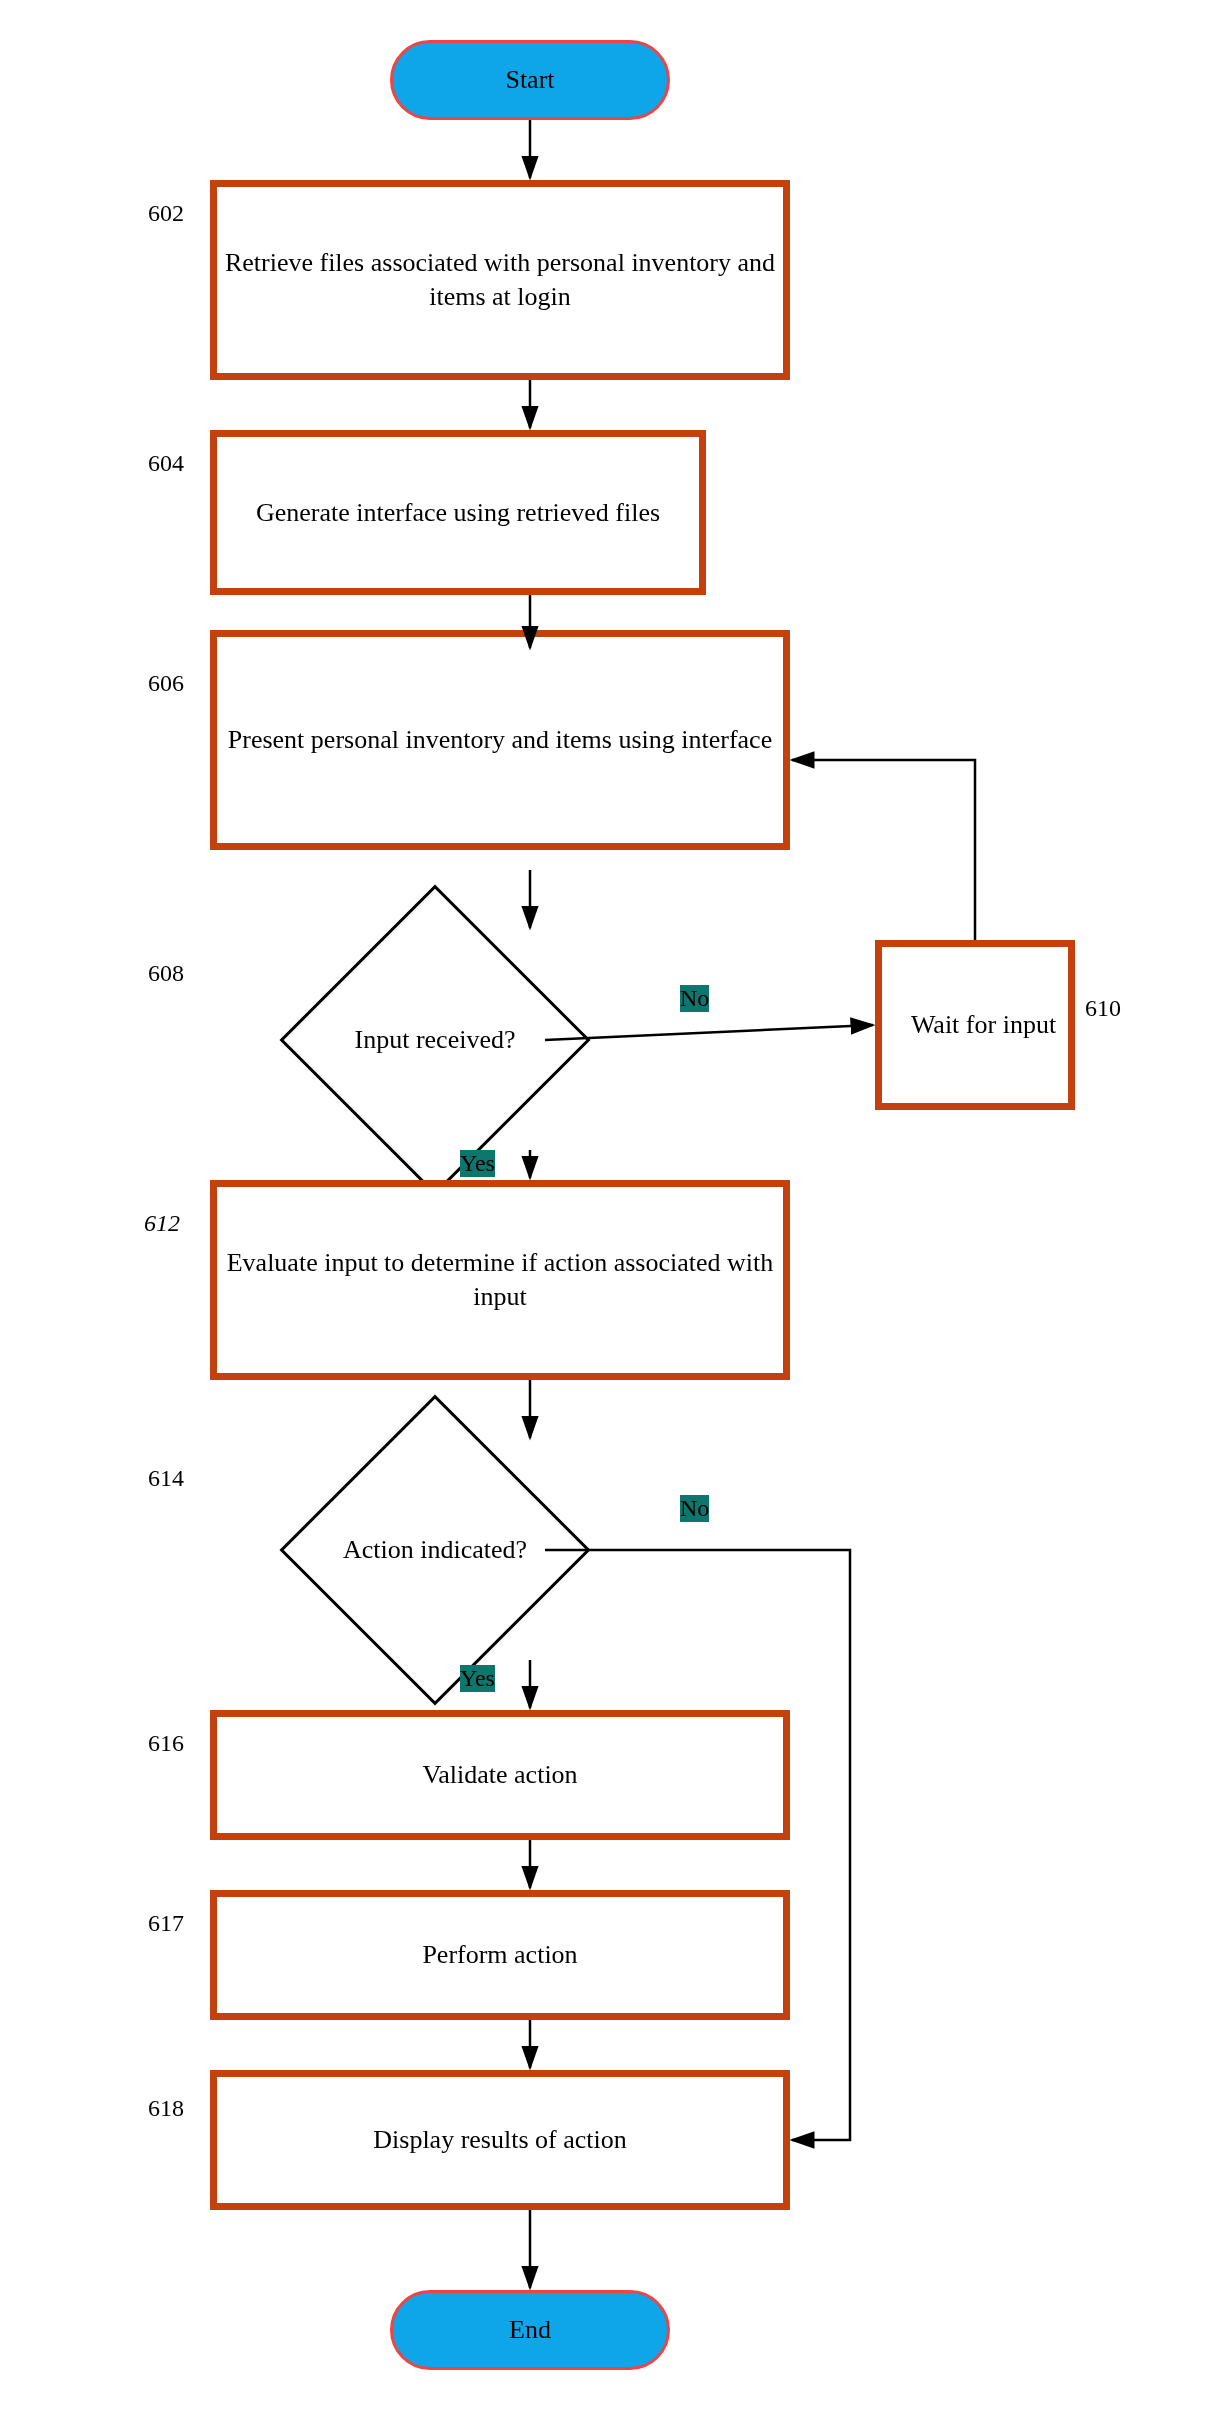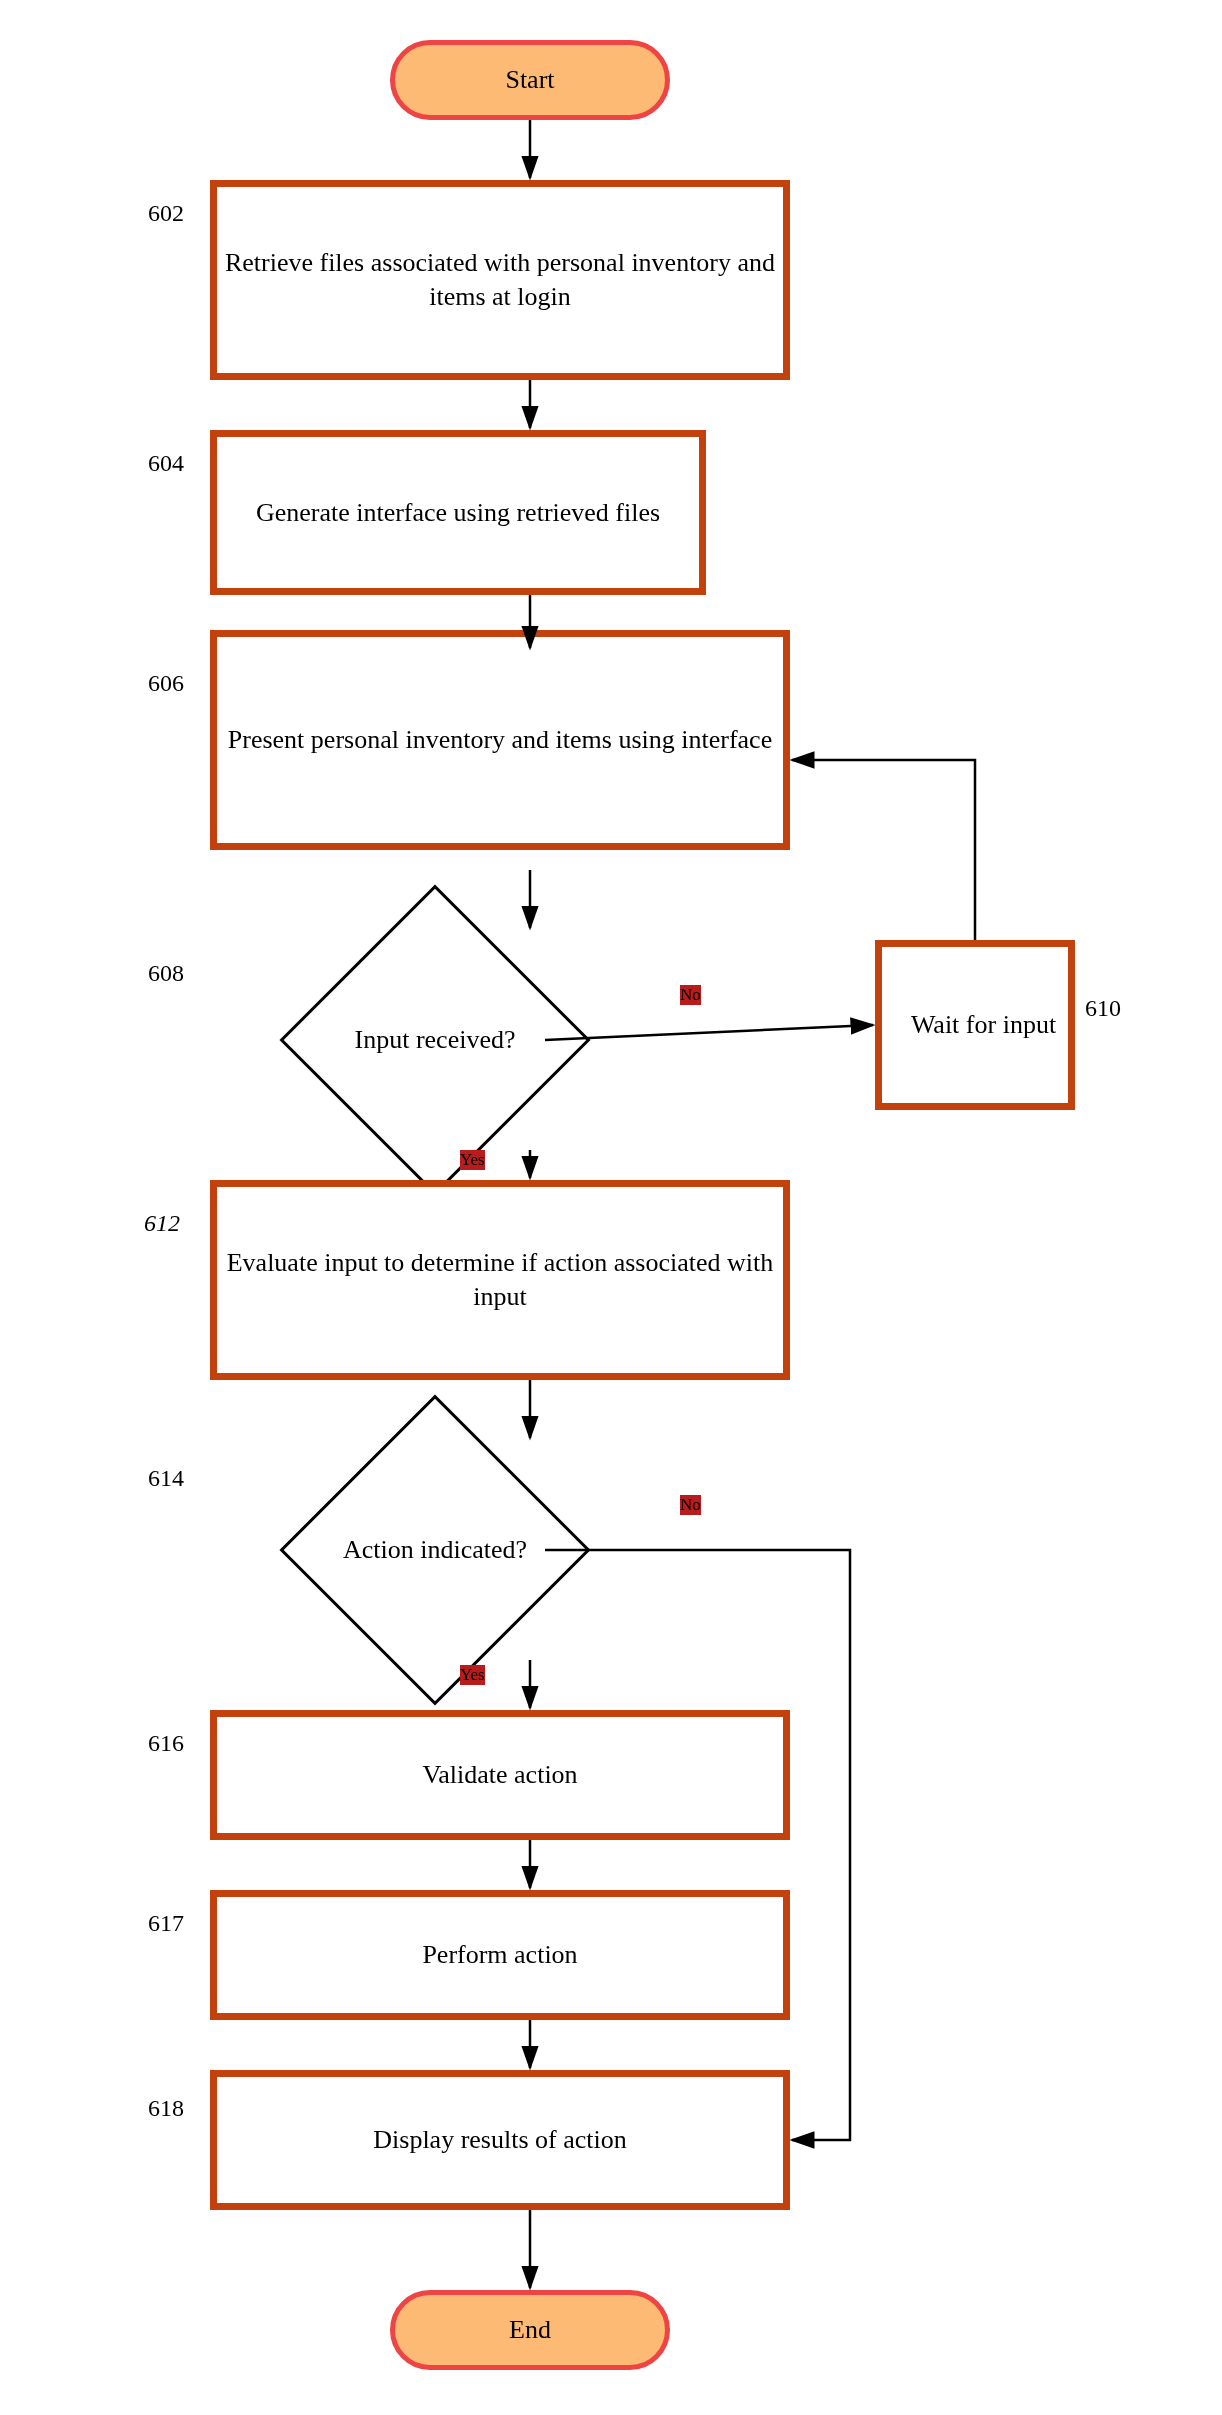--- a/index.html
+++ b/index.html
@@ -23,23 +23,23 @@
       position: absolute;
       display: flex;
       align-items: center;
       justify-content: center;
       text-align: center;
       font-size: 26px;
       line-height: 1.3;
     }
 
     .rounded-rect {
-      border: 5px solid #ef4444;
+      border: 3px solid #ef4444;
       border-radius: 40px;
-      background: #fdba74;
+      background: #0ea5e9;
       text-align: right;
     }
 
     .rect {
       border: 7px solid #c2410c;
       background: #fff;
     }
 
     .diamond {
       background: #fff;
@@ -64,23 +64,23 @@
       position: absolute;
       top: 0;
       left: 0;
       width: 1222px;
       height: 2415px;
       pointer-events: none;
     }
 
     .label-text {
       position: absolute;
-      font-size: 17px;
+      font-size: 24px;
       font-family: 'Times New Roman', Times, serif;
-      background: #b91c1c;
+      background: #0f766e;
     }
 
     .ref-label {
       position: absolute;
       font-size: 24px;
       font-family: 'Times New Roman', Times, serif;
     }
   </style>
 </head>
 <body>

